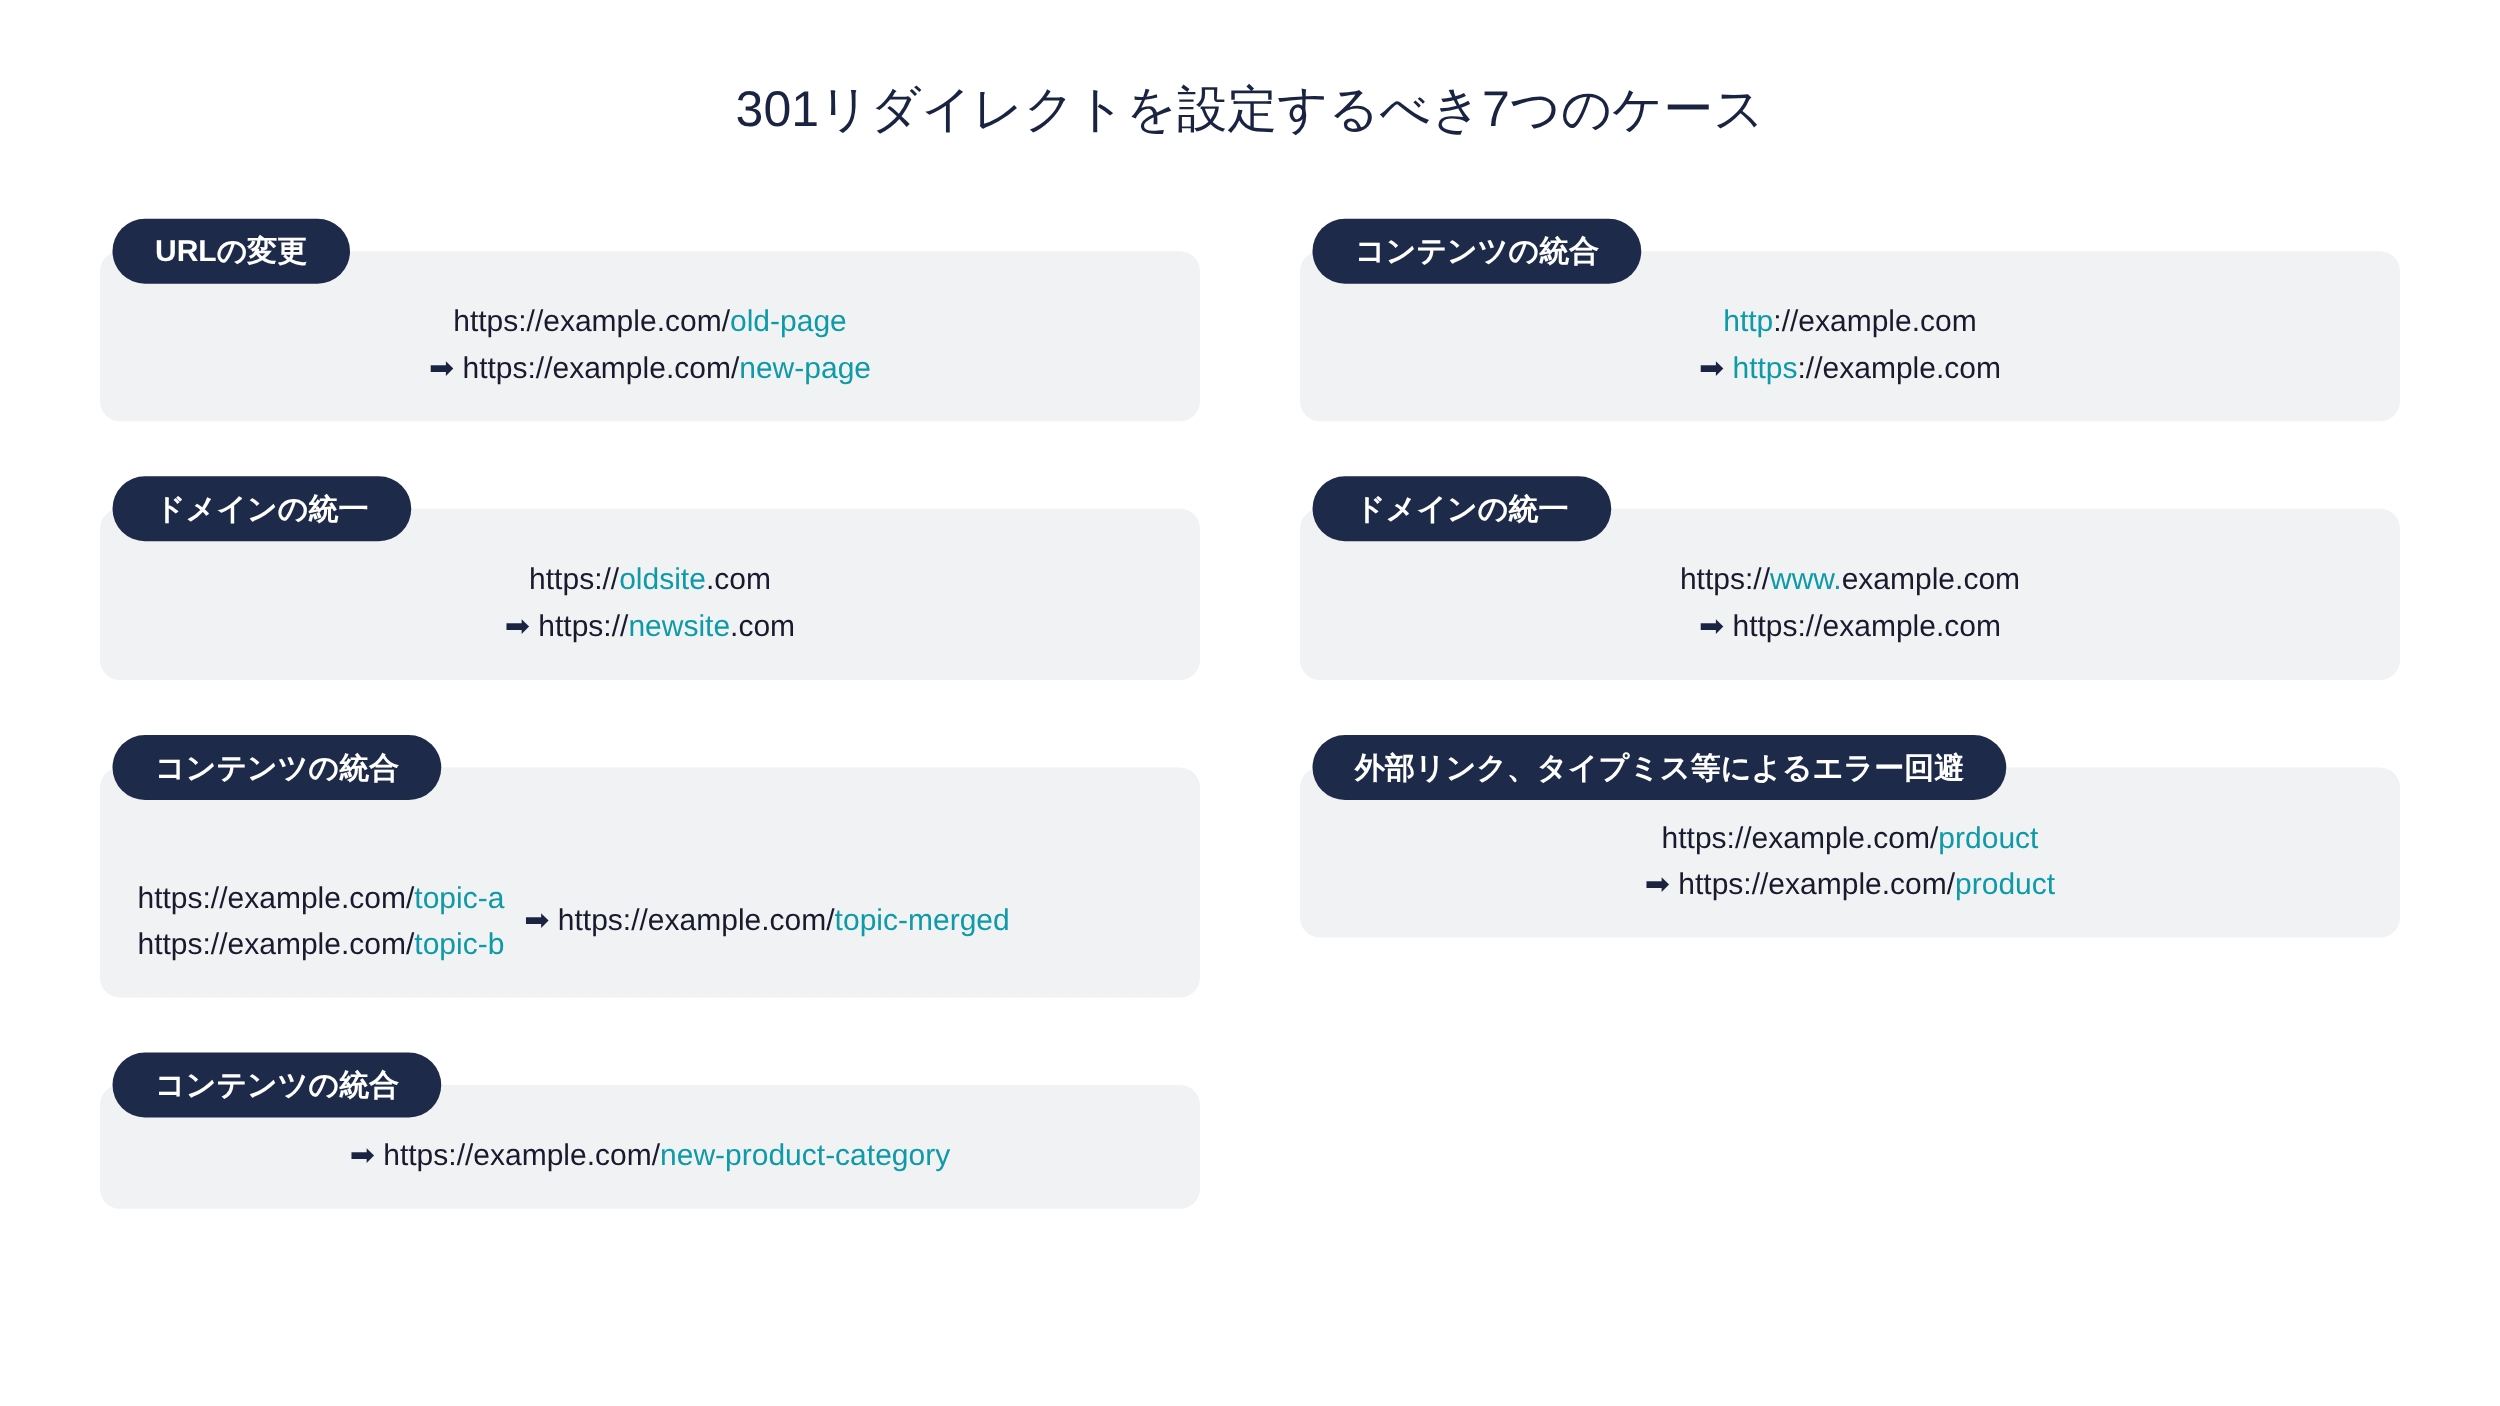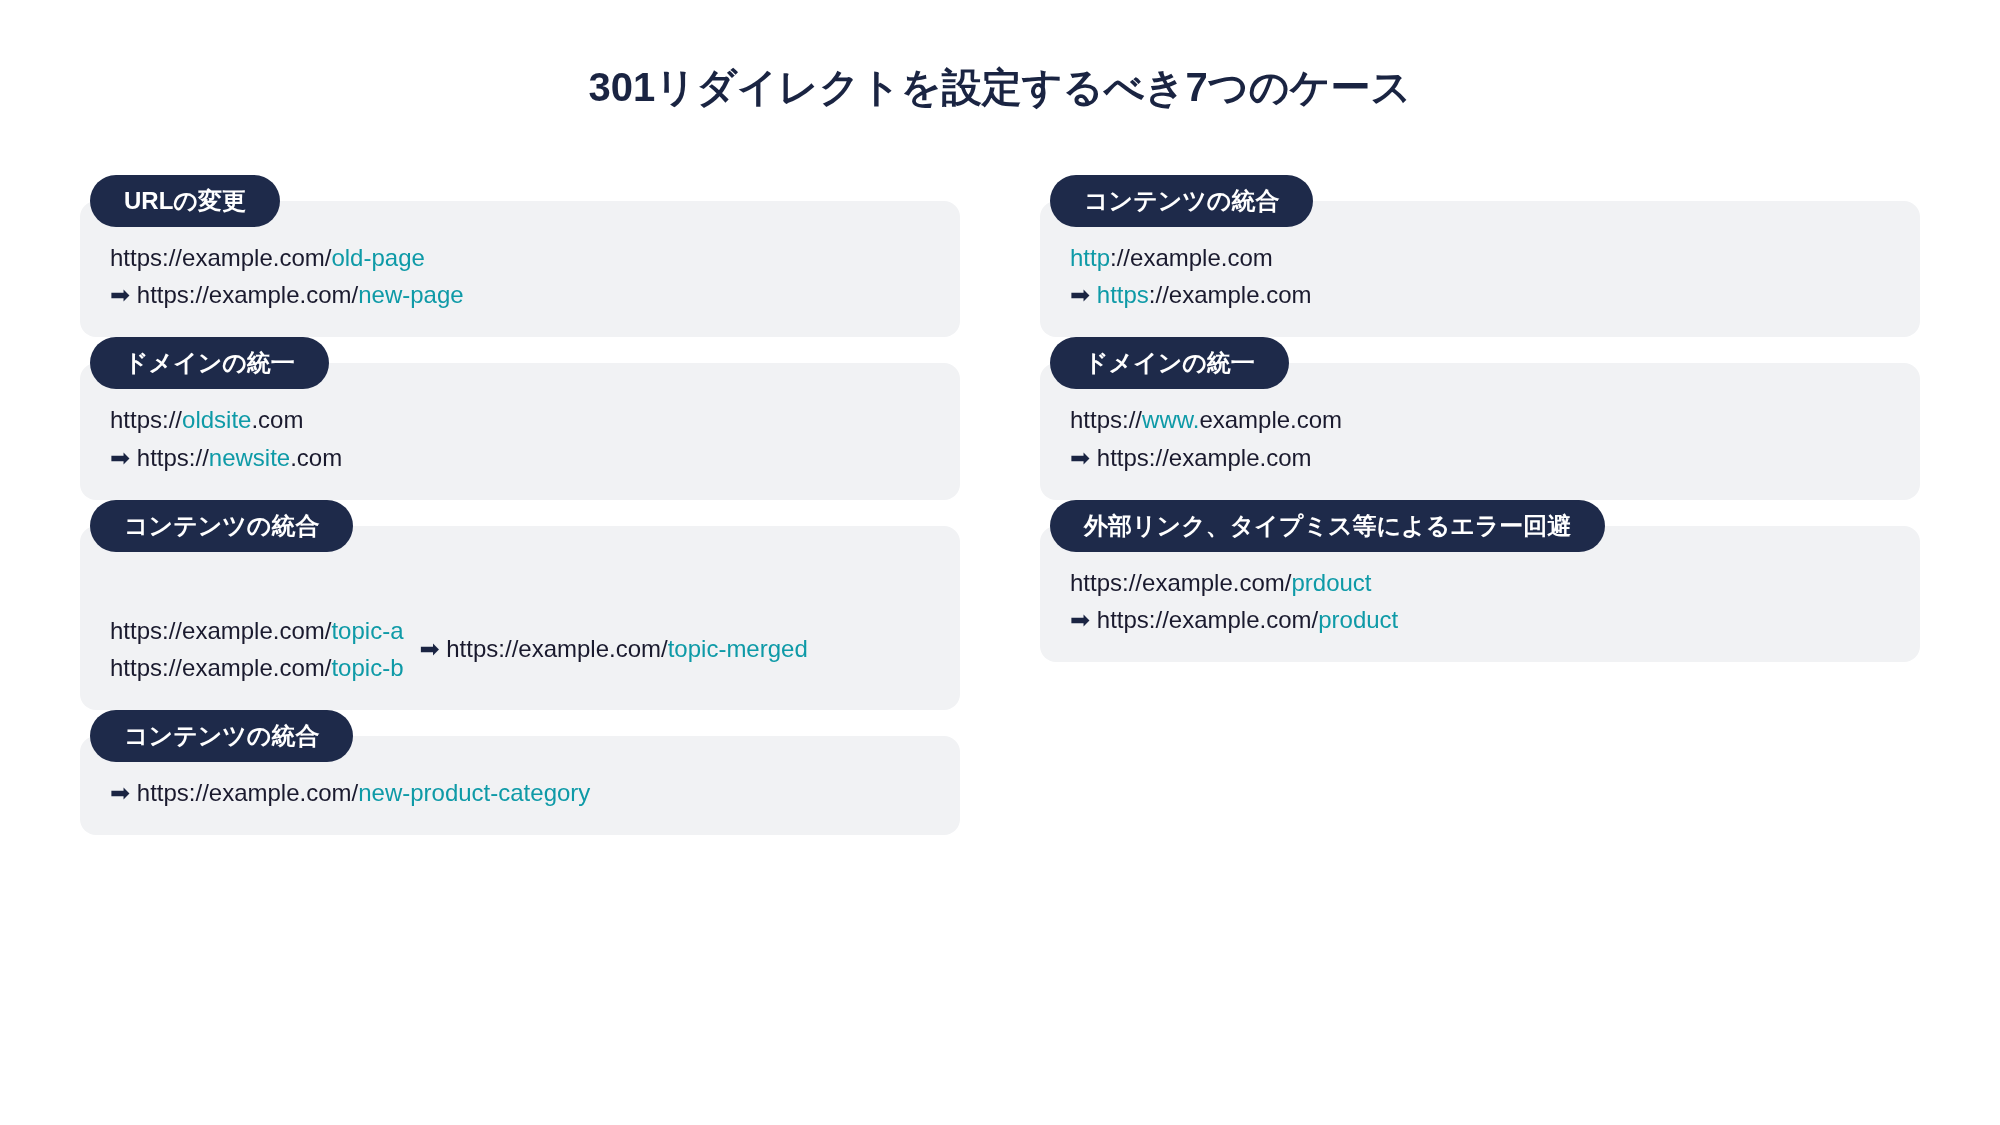--- a/index.html
+++ b/index.html
@@ -11,32 +11,33 @@
     width: 2000px;
     height: 1125px;
     position: relative;
   }
   .page {
     padding: 60px 80px;
   }
   .title {
     text-align: center;
     font-size: 40px;
-    font-weight: 700;
+    font-weight: 400;
     color: #1a2442;
     margin-bottom: 60px;
   }
   .columns {
     display: flex;
     gap: 80px;
   }
   .col {
     flex: 1;
     display: flex;
     flex-direction: column;
+    gap: 44px;
   }
   .card {
     position: relative;
   }
   .pill {
     display: inline-block;
     background: #1e2a4a;
     color: #ffffff;
     font-size: 24px;
     font-weight: 700;
@@ -49,20 +50,21 @@
   .card-body {
     background: #f1f2f4;
     border-radius: 16px;
     padding: 38px 30px 24px 30px;
     margin-top: -26px;
     font-size: 24px;
     line-height: 1.55;
     color: #1a1a2e;
     position: relative;
     z-index: 1;
+    text-align: center;
   }
   .hl { color: #0e9aa7; }
   .arrow { color: #1a2442; }
   .inline-row {
     display: flex;
     align-items: center;
     gap: 16px;
     margin-top: 48px;
   }
   .inline-left { display: flex; flex-direction: column; }

